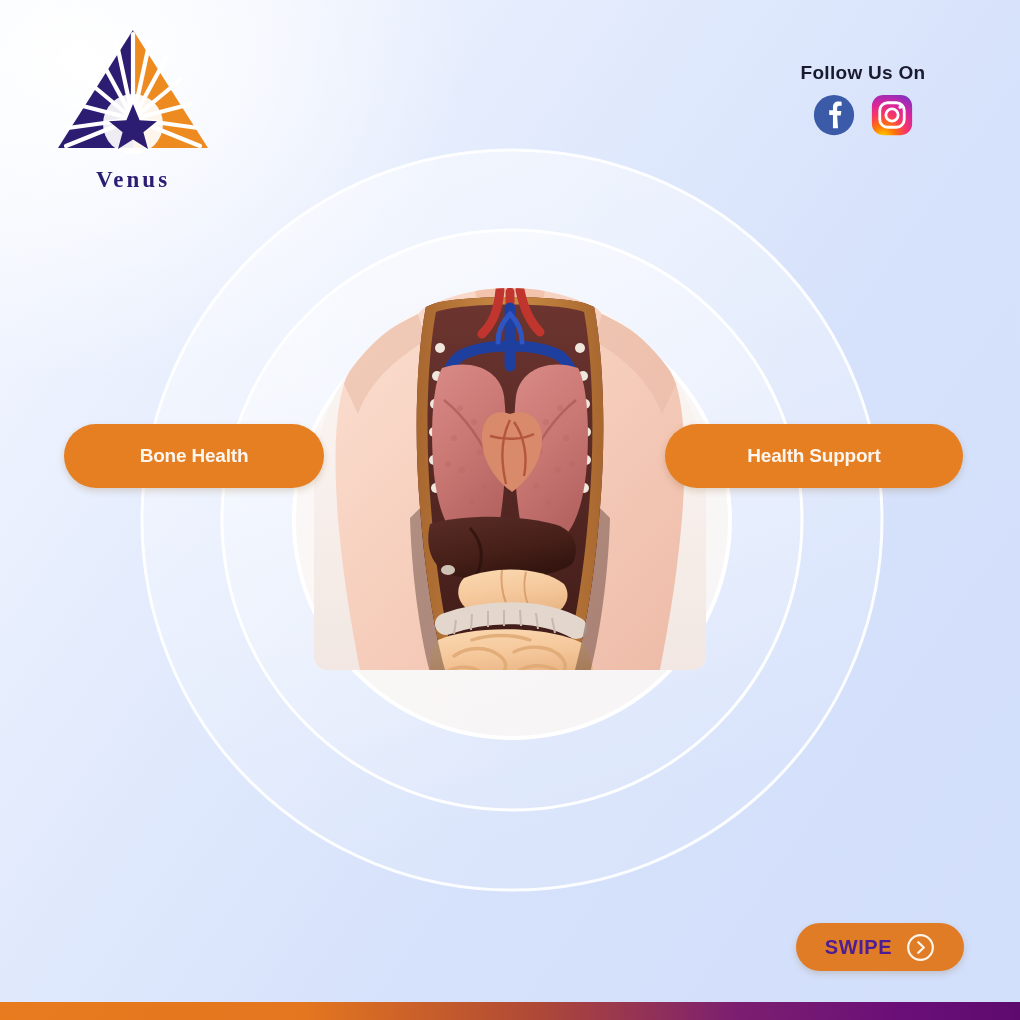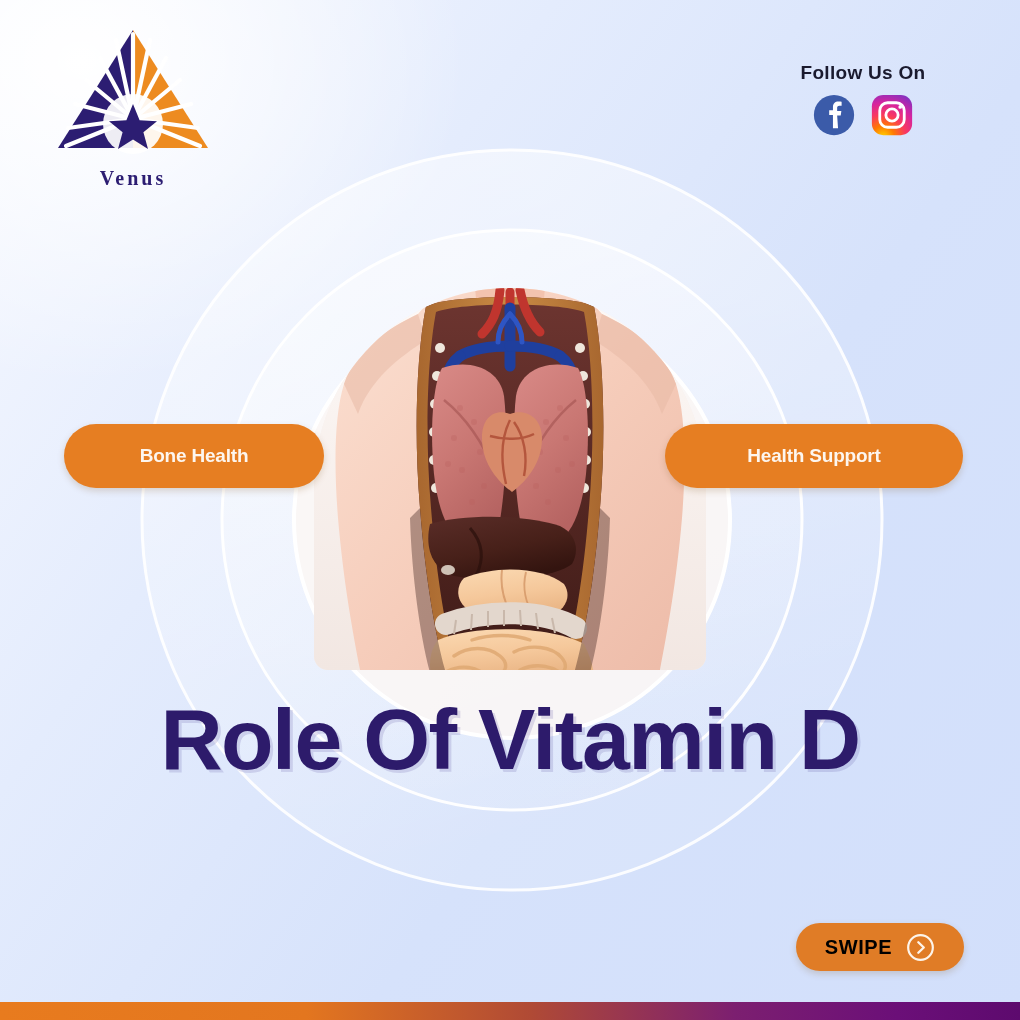--- a/index.html
+++ b/index.html
@@ -35,21 +35,21 @@
     height: 175px;
   }
   .logo-mark { position: absolute; left: 0; top: 0; }
   .logo-text {
     position: absolute;
     left: 0;
     top: 143px;
     width: 170px;
     text-align: center;
     font-family: "Liberation Serif", serif;
-    font-size: 20px;
+    font-size: 23px;
     font-weight: 700;
     letter-spacing: 3px;
     color: #2c1d72;
   }
 
   
   .follow-block {
     position: absolute;
     right: 52px;
     top: 62px;
@@ -134,21 +134,21 @@
     display: flex;
     align-items: center;
     justify-content: center;
     gap: 14px;
     box-shadow: 0 3px 7px rgba(120, 70, 10, 0.20);
     cursor: pointer;
   }
   .swipe-label {
     font-size: 20px;
     font-weight: 700;
-    color: #000000;
+    color: #4c1d95;
     letter-spacing: 0.6px;
   }
   .swipe-arrow { width: 29px; height: 29px; display: block; }
 
   
   .bottom-bar {
     position: absolute;
     left: 0;
     bottom: 0;
     width: 1020px;
@@ -424,21 +424,20 @@
     </svg>
   </div>
 
   <div class="pill pill-bone">
     <span>Bone Health</span>
   </div>
   <div class="pill pill-immune">
     <span>Health Support</span>
   </div>
 
-  <div class="headline">Role Of Vitamin D</div>
 
   <div class="swipe-btn">
     <span class="swipe-label">SWIPE</span>
     <svg class="swipe-arrow" viewBox="0 0 32 32" xmlns="http://www.w3.org/2000/svg">
       <circle cx="16" cy="16" r="13.6" fill="none" stroke="#fdf4ea" stroke-width="2.4"></circle>
       <path d="M13.6 10.2 L19.6 16 L13.6 21.8" fill="none" stroke="#fdf4ea" stroke-width="2.6" stroke-linecap="round" stroke-linejoin="round"></path>
     </svg>
   </div>
 
   <div class="bottom-bar"></div>

